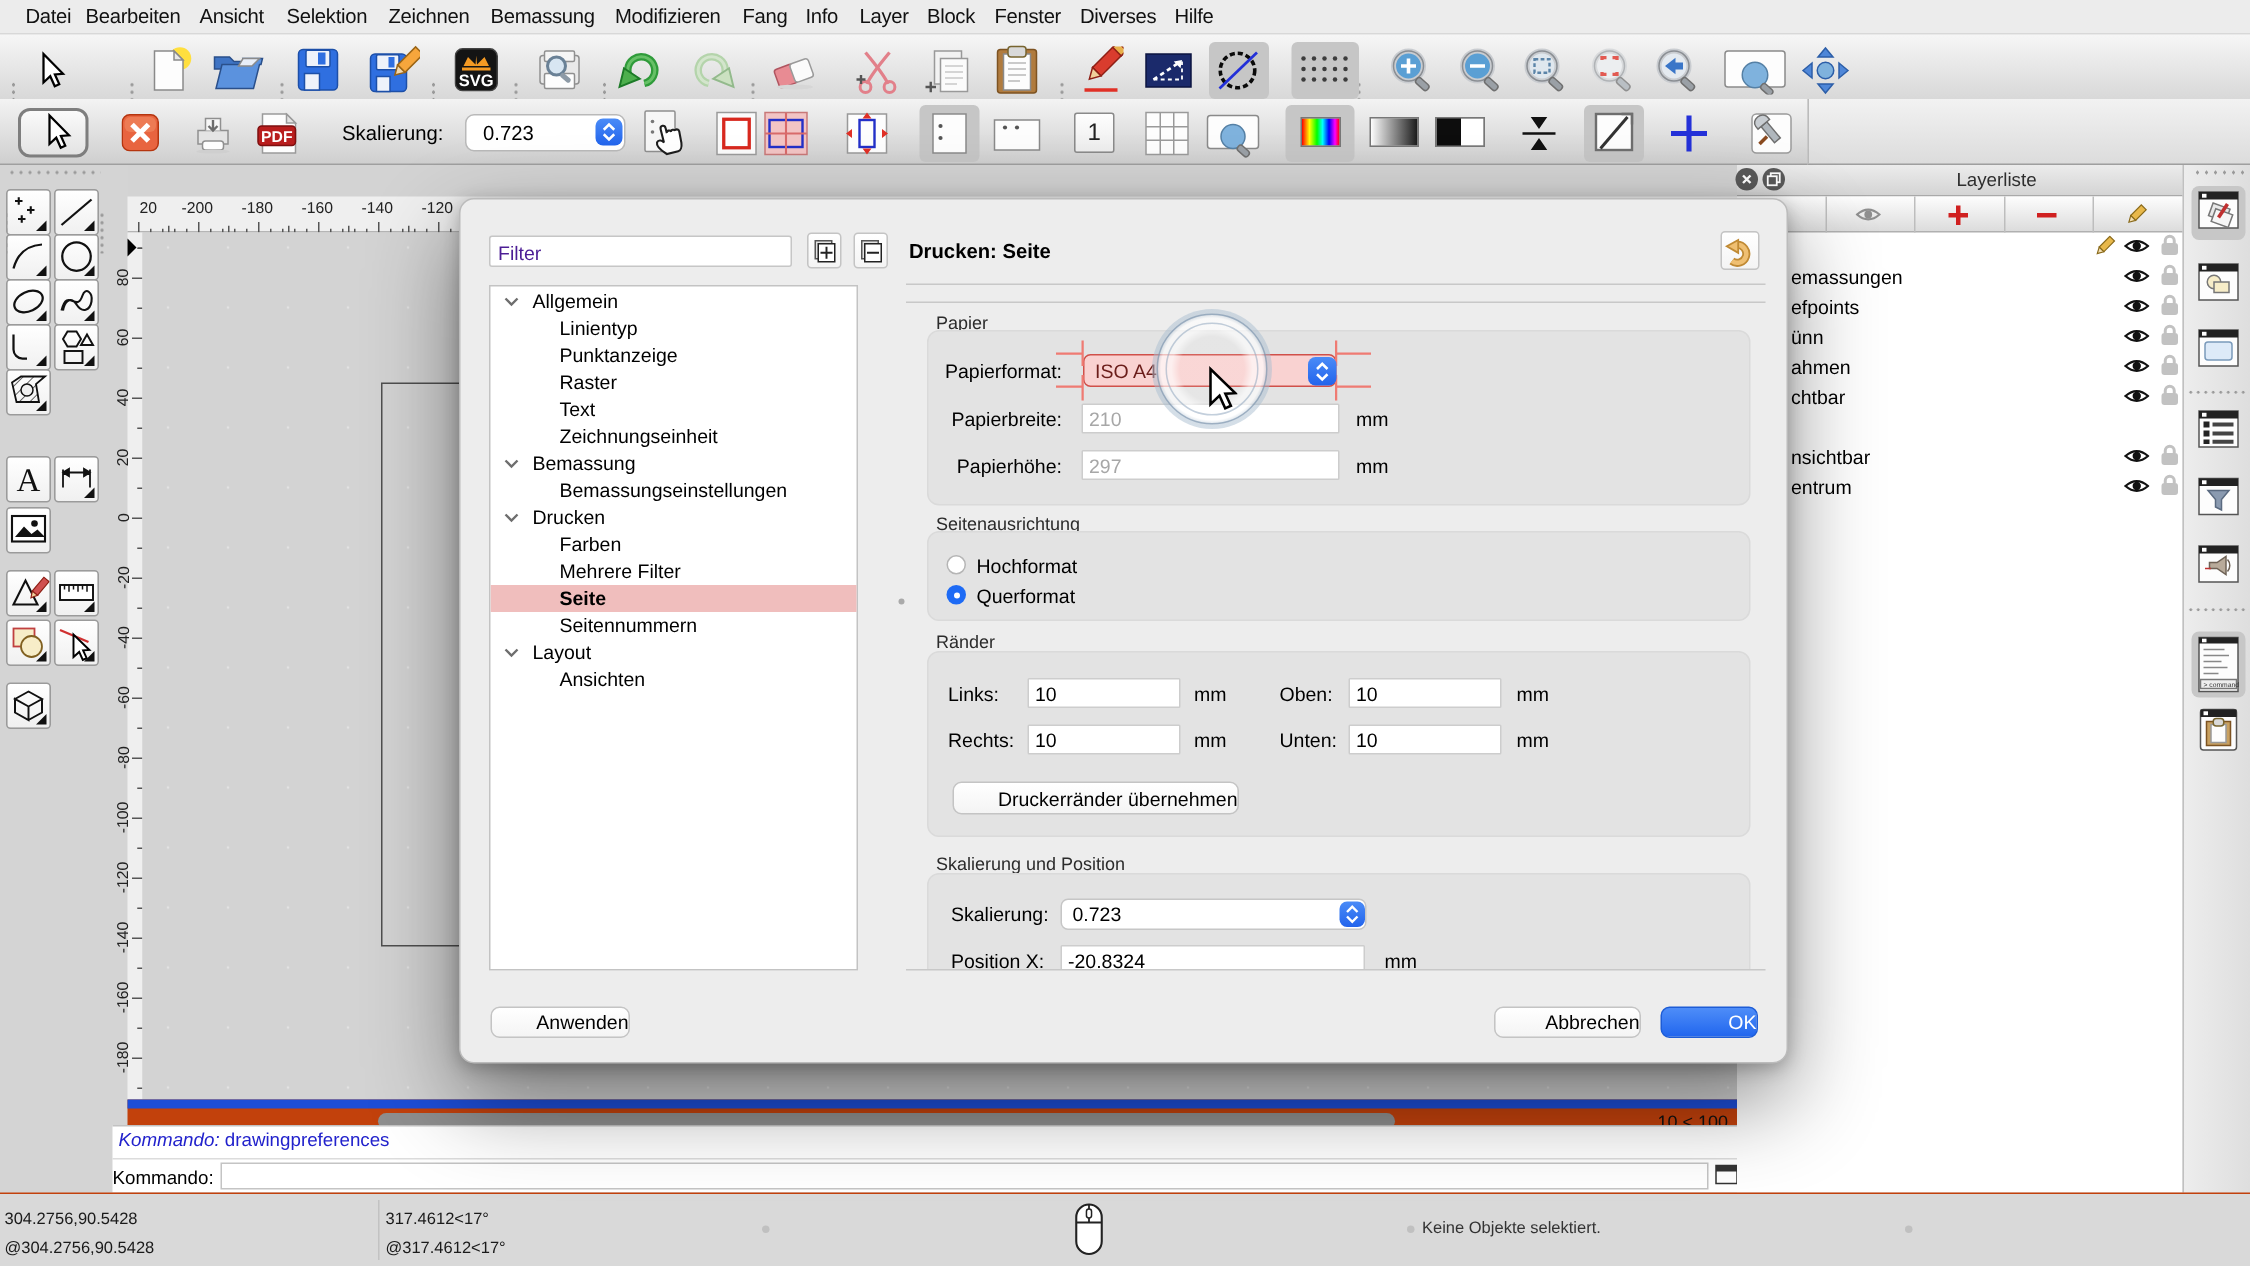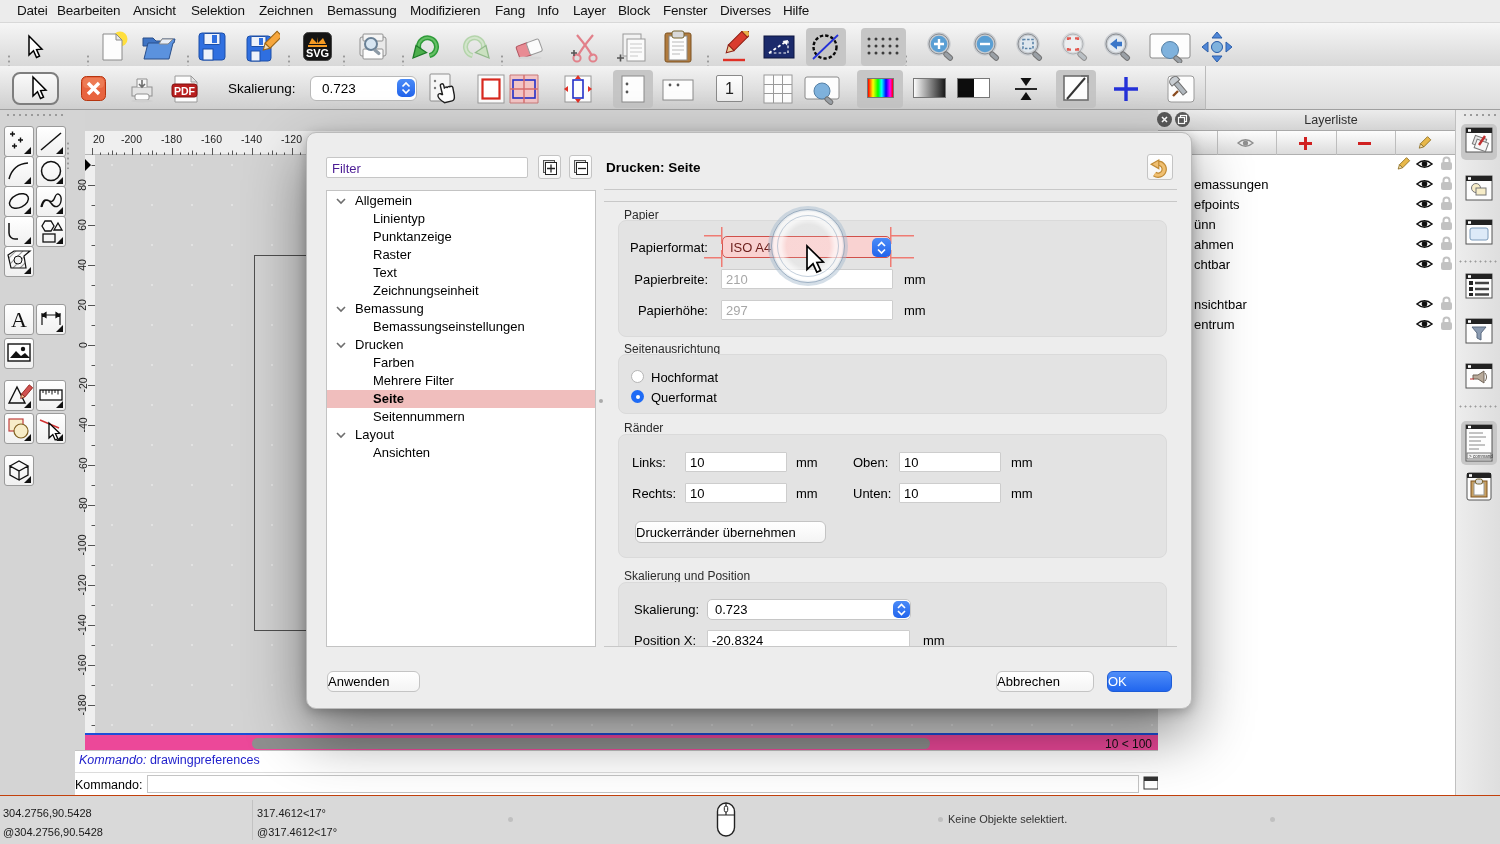--- a/index.html
+++ b/index.html
@@ -24,21 +24,21 @@
 
 #docwin { position:absolute; left:85px; top:110px; width:1073px; height:640px; background:#d3d3d3; }
 .titlebar { position:absolute; top:0; height:21px; background:linear-gradient(#ececec,#d4d4d4); border-bottom:1px solid #a9a9a9; }
 #hruler { position:absolute; left:0; top:21px; width:1073px; height:24px; background:#efefef; border-bottom:1px solid #b5b5b5; }
 #vruler { position:absolute; left:0; top:45px; width:10px; height:578px; background:#efefef; }
 #canvas { position:absolute; left:10px; top:45px; width:1063px; height:578px; background:#d3d3d3;
   background-image:radial-gradient(circle, #e2e2e2 0.8px, transparent 1.1px);
   background-size:40px 40px; background-position:37px 30px; }
 .rlab { position:absolute; font-size:10.5px; color:#222; }
 .vlab { position:absolute; font-size:10.5px; color:#222; transform:rotate(-90deg); transform-origin:center; }
-#hscroll { position:absolute; left:0; top:623px; width:1073px; height:17px; background:#ec4899; border-top:2px solid #1d4ed8; }
+#hscroll { position:absolute; left:0; top:623px; width:1073px; height:17px; background:#c2410c; border-top:6px solid #1d4ed8; }
 #hthumb { position:absolute; left:167px; top:3px; width:678px; height:11px; background:#8f8f8f; border-radius:6px; }
 #cmdhist { position:absolute; left:75px; top:750px; width:1083px; height:22px; background:#fff; border-top:1px solid #c2c2c2; }
 #cmdrow { position:absolute; left:75px; top:772px; width:1083px; height:23px; background:#fff; border-top:1px solid #dcdcdc; }
 
 #lpanel { position:absolute; left:1158px; top:110px; width:297px; height:693px; background:#fff; }
 #ltools { position:absolute; left:0; top:21px; width:297px; height:24px; background:linear-gradient(#fdfdfd,#dcdcdc); border-bottom:1px solid #b0b0b0; }
 .lrow { position:absolute; left:0; width:297px; height:20px; font-size:13px; color:#000; }
 
 #rstrip { position:absolute; left:1455px; top:110px; width:45px; height:693px; background:linear-gradient(90deg,#ededed,#dedede); border-left:1px solid #c0c0c0; }
 .rbtn { position:absolute; left:5px; width:36px; height:36px; border-radius:5px; }
@@ -47,21 +47,21 @@
 #statusbar { position:absolute; left:0; top:795px; width:1500px; height:49px; background:#d9d9d9; border-top:1px solid #c2410c; font-size:11px; color:#1a1a1a; }
 
 .pbtn { position:absolute; width:30px; height:31px; background:linear-gradient(#ffffff,#f0f0f0); border:1px solid #9b9b9b; border-radius:3px; }
 
 #dialog { position:absolute; left:306px; top:132px; width:886px; height:577px; background:#ededed; border-radius:10px;
   box-shadow:0 25px 60px rgba(0,0,0,0.45), 0 3px 12px rgba(0,0,0,0.25); border:1px solid #bbb; }
 .gbox { position:absolute; left:14px; background:#e3e3e3; border:1px solid #dadada; border-radius:8px; width:549px; }
 .glabel { position:absolute; font-size:12px; color:#2b2b2b; }
 .flabel { position:absolute; font-size:13px; color:#000; }
 .finput { position:absolute; background:#fff; border:1px solid #cdcdcd; border-radius:1px; font-size:13px; color:#000; padding-left:4px; line-height:19px; height:20px; }
-.btn { position:absolute; background:linear-gradient(#ffffff,#f4f4f4); border:1px solid #c4c4c4; border-radius:6px; font-size:13px; color:#000; text-align:left; }
+.btn { position:absolute; background:linear-gradient(#ffffff,#f4f4f4); border:1px solid #c4c4c4; border-radius:6px; font-size:13px; color:#000; text-align:right; }
 .stepper { position:absolute; width:18px; height:18px; background:linear-gradient(#4a8bf7,#2264ec); border-radius:5px; }
 .treeitem { position:absolute; left:0; width:270px; height:18px; font-size:13px; color:#000; }
 </style>
 </head>
 <body>
 <div id="menubar">
 <span style="left:17px">Datei</span>
 <span style="left:57px">Bearbeiten</span>
 <span style="left:133px">Ansicht</span>
 <span style="left:191px">Selektion</span>
@@ -757,21 +757,21 @@
       </svg></div>
 <div style="position:absolute;left:299px;top:27px;font-size:13.5px;font-weight:bold;color:#000">Drucken: Seite</div>
 <div class="btn" style="left:840px;top:21px;width:26px;height:26px;border-radius:3px"><svg width="24" height="24" style="margin-top:2px">
         <g>
           <path d="M10,6.2 a6,6 0 1 1 -3.4,10.8" fill="none" stroke="#c08a34" stroke-width="5.4"></path>
           <path d="M10,6.2 a6,6 0 1 1 -3.4,10.8" fill="none" stroke="#efbf72" stroke-width="3"></path>
           <path d="M3.2,7.2 L10.8,3 L10.8,11.6 Z" fill="#efbf72" stroke="#c08a34" stroke-width="1.2"></path>
         </g>
       </svg></div>
 <div style="position:absolute;left:297px;top:56px;width:573px;height:1px;background:#c8c8c8"></div>
-<div id="tree" style="position:absolute;left:19px;top:57px;width:270px;height:457px;background:#fff;border:1px solid #c3c3c3;overflow:hidden">
+<div id="tree" style="position:absolute;left:19px;top:57px;width:246px;height:457px;background:#fff;border:1px solid #c3c3c3;overflow:hidden">
   <div class="treeitem" style="top:1px">
         <svg style="position:absolute;left:9px;top:5px" width="10" height="8">
           <path d="M1,2 l4,4 l4,-4" fill="none" stroke="#6e6e6e" stroke-width="1.6"></path>
         </svg>
         <span style="position:absolute;left:28px;top:1px">Allgemein</span>
       </div>
   <div class="treeitem" style="top:19px">
         <span style="position:absolute;left:46px;top:1px">Linientyp</span>
       </div>
   <div class="treeitem" style="top:37px">

